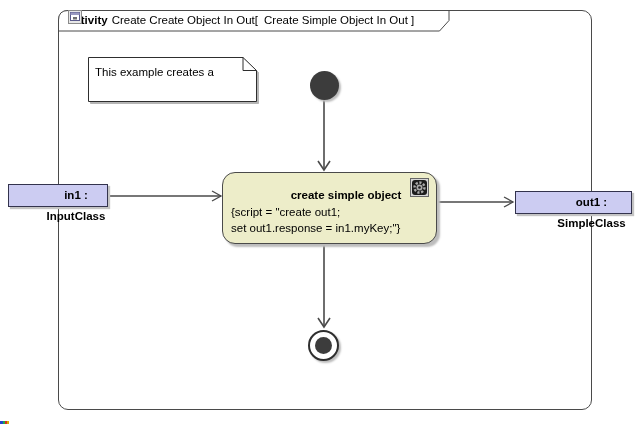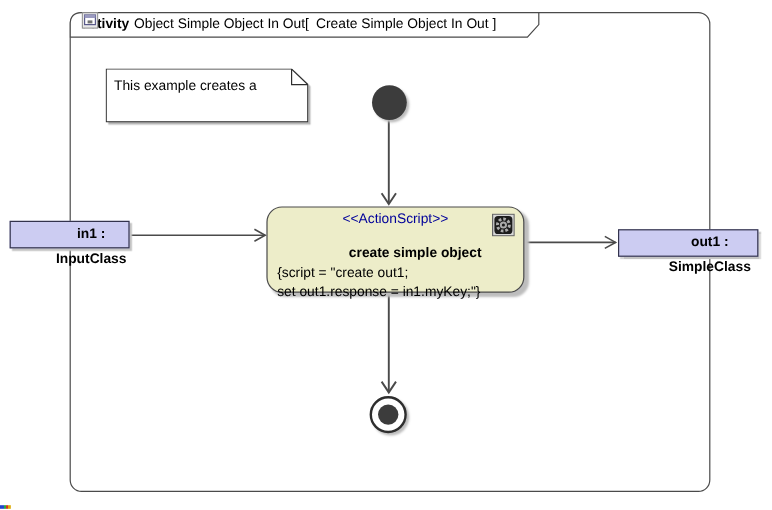--- a/index.html
+++ b/index.html
@@ -65,21 +65,21 @@
 
 <div id="canvas" style="--action-fill: #EDEDC9; --pin-fill: #CCCCF2; --stereo: #00009A; --line: #4A4A4A;">
 
   <div id="frame"></div>
 
   <div id="frame-title">
     <svg width="392" height="22">
       <path d="M10 0.5 H391 V10.5 L381.5 21 H0.5 V10 Q0.5 0.5 10 0.5 Z" fill="#ffffff" stroke="#4a4a4a"></path>
     </svg>
     <div class="txt">
-      <span class="kw">activity</span><span>Object Simple Object In Out[</span><span class="dicon"><svg width="14" height="14">
+      <span class="kw">activity</span><span>Create Create Object In Out[</span><span class="dicon"><svg width="14" height="14">
           <rect x="0.5" y="0.5" width="13" height="13" fill="#e8e8e8" stroke="#8a8a8a"></rect>
           <rect x="2.5" y="2.5" width="9" height="8" fill="#ffffff" stroke="#5a5a8a"></rect>
           <rect x="2.5" y="2.5" width="9" height="2.5" fill="#9a9ac0"></rect>
           <rect x="5" y="7" width="4" height="2.5" fill="#707070"></rect>
         </svg></span><span>Create Simple Object In Out ]</span>
     </div>
   </div>
 
   <svg id="edges" width="643" height="425">
     <g stroke="#4a4a4a" stroke-width="1.6" fill="none">
@@ -106,21 +106,20 @@
       <path d="M155 0.5 V13.5 H168.5" fill="none" stroke="#2e2e2e"></path>
     </svg>
     <div class="note-text">
       <div>This example creates a</div>
     </div>
   </div>
 
   <div id="initial-node"></div>
 
   <div id="action-node">
-    <div class="stereo">&lt;&lt;ActionScript&gt;&gt;</div>
     <div id="gear">
       <svg width="19" height="19">
         <rect x="0.5" y="0.5" width="18" height="18" fill="#d8d8d8" stroke="#666666"></rect>
         <rect x="2" y="2" width="15" height="15" rx="3" fill="#1c1c1c"></rect>
         <circle cx="9.5" cy="9.5" r="5" fill="none" stroke="#aaaaaa" stroke-width="2.4" stroke-dasharray="2.2 1.6"></circle>
         <circle cx="9.5" cy="9.5" r="3" fill="#aaaaaa"></circle>
         <circle cx="9.5" cy="9.5" r="1.3" fill="#1c1c1c"></circle>
       </svg>
     </div>
     <div class="aname">create simple object</div>

